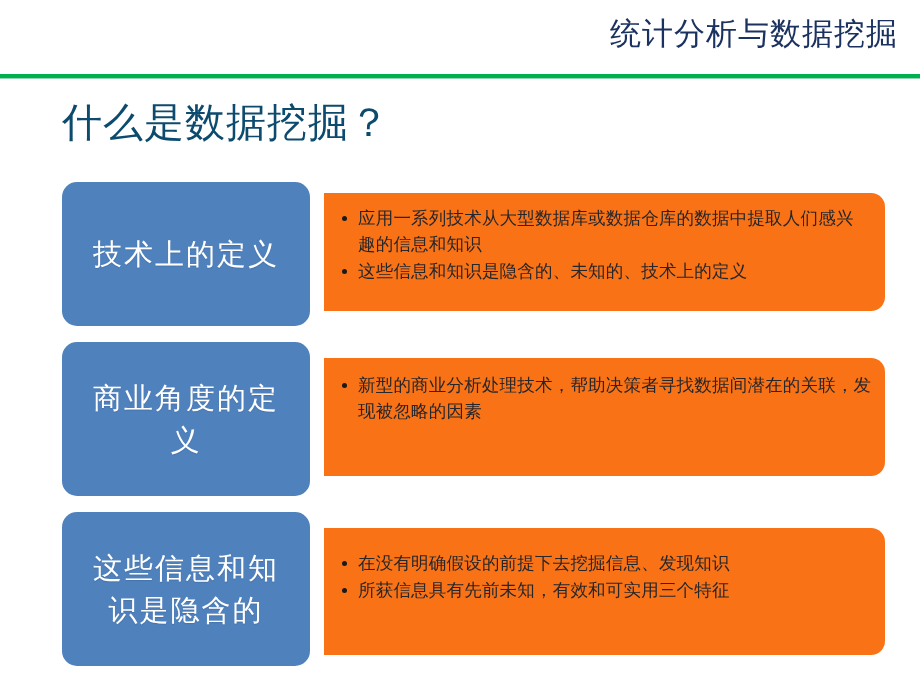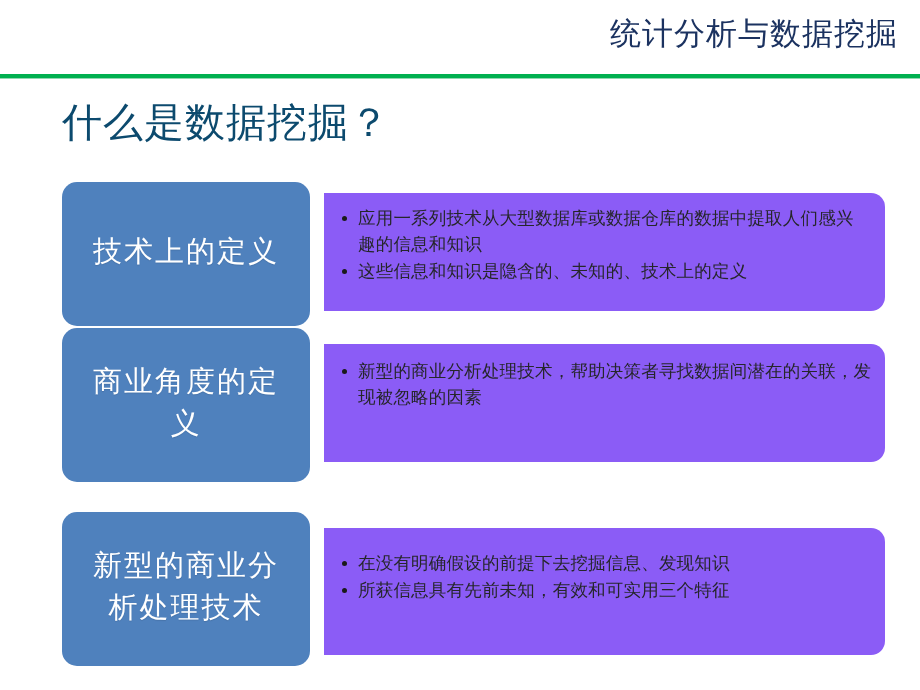--- a/index.html
+++ b/index.html
@@ -77,52 +77,51 @@
     width: 920px;
     height: 690px;
   }
 
   .row {
     position: absolute;
     left: 0;
     width: 920px;
   }
   .row-1 { top: 182px; height: 144px; }
-  .row-2 { top: 328px; height: 154px; }
+  .row-2 { top: 342px; height: 154px; }
   .row-3 { top: 512px; height: 154px; }
 
   .label-box {
     position: absolute;
     left: 62px;
     top: 0;
     width: 248px;
     height: 100%;
     background: #4f81bd;
     border-radius: 15px;
     display: flex;
     align-items: center;
     justify-content: center;
     box-sizing: border-box;
     padding: 4px 16px;
-    font-family: Liberation Mono, monospace;
   }
   .label-text {
     color: #ffffff;
     font-size: 29px;
     line-height: 42px;
     text-align: center;
     letter-spacing: 2px;
     text-shadow: 0 1px 1px rgba(0,0,0,0.10);
   }
 
   .content-panel {
     position: absolute;
     left: 324px;
     width: 561px;
-    background: #8b5cf6;
+    background: #f97316;
     border-radius: 0 14px 14px 0;
     box-sizing: border-box;
   }
   .row-1 .content-panel { top: 11px;  height: 118px; padding: 12px 22px 10px 14px; }
   .row-2 .content-panel { top: 16px;  height: 118px; padding: 14px 8px 10px 14px; }
   .row-3 .content-panel { top: 16px;  height: 127px; padding: 22px 22px 20px 14px; }
 
   .bullet-list {
     margin: 0;
     padding: 0;
@@ -181,21 +180,21 @@
       </div>
       <div class="content-panel">
         <ul class="bullet-list">
           <li class="bullet-item">新型的商业分析处理技术，帮助决策者寻找数据间潜在的关联，发现被忽略的因素</li>
         </ul>
       </div>
     </div>
 
     <div class="row row-3">
       <div class="label-box">
-        <span class="label-text">新型的商业分析处理技术</span>
+        <span class="label-text">这些信息和知识是隐含的</span>
       </div>
       <div class="content-panel">
         <ul class="bullet-list">
           <li class="bullet-item">在没有明确假设的前提下去挖掘信息、发现知识</li>
           <li class="bullet-item">所获信息具有先前未知，有效和可实用三个特征</li>
         </ul>
       </div>
     </div>
 
   </div>

